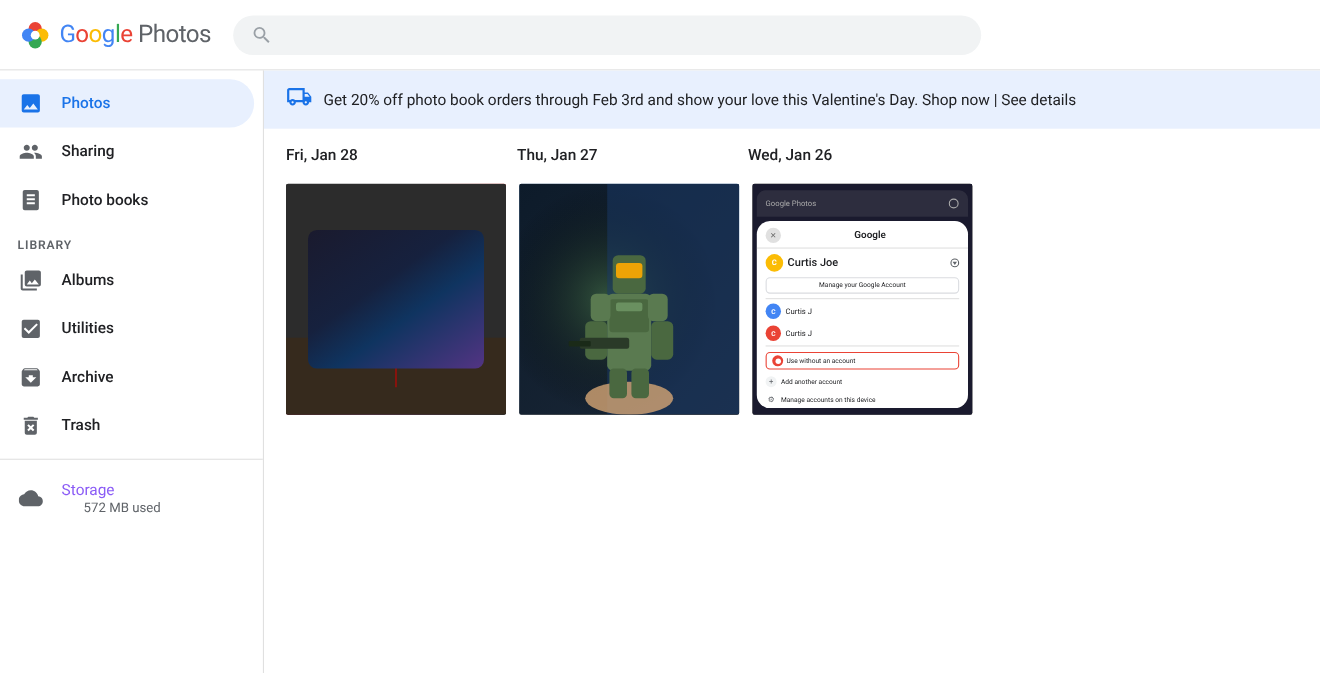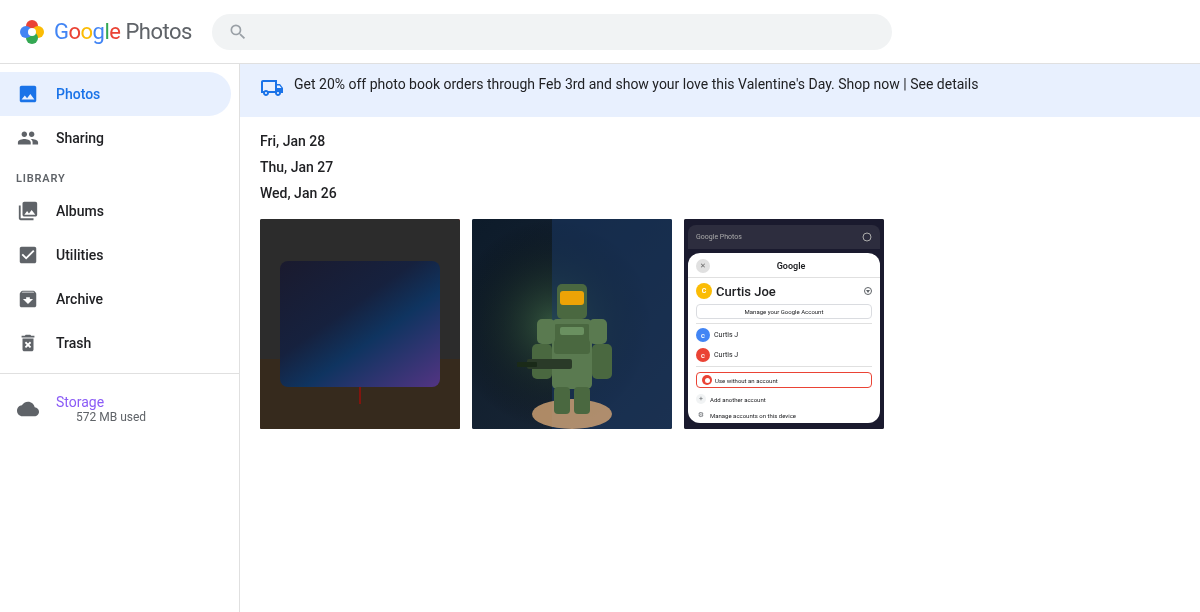--- a/index.html
+++ b/index.html
@@ -145,20 +145,21 @@
       flex: 1;
       overflow-y: auto;
       padding: 0;
     }
 
     
     .banner {
       background: #e8f0fe;
       padding: 12px 20px;
       display: flex;
+      align-items: center;
       gap: 10px;
       font-size: 14px;
       color: #202124;
       margin: 0;
     }
     .banner-icon {
       color: #1a73e8;
       font-size: 20px;
       flex-shrink: 0;
     }
@@ -275,20 +276,28 @@
 
     <div class="sidebar-item">
       <span class="sidebar-icon">
         <svg width="22" height="22" viewBox="0 0 24 24" fill="#5f6368">
           <path d="M16 11c1.66 0 2.99-1.34 2.99-3S17.66 5 16 5c-1.66 0-3 1.34-3 3s1.34 3 3 3zm-8 0c1.66 0 2.99-1.34 2.99-3S9.66 5 8 5C6.34 5 5 6.34 5 8s1.34 3 3 3zm0 2c-2.33 0-7 1.17-7 3.5V19h14v-2.5c0-2.33-4.67-3.5-7-3.5zm8 0c-.29 0-.62.02-.97.05 1.16.84 1.97 1.97 1.97 3.45V19h6v-2.5c0-2.33-4.67-3.5-7-3.5z"></path>
         </svg>
       </span>
       <span>Sharing</span>
     </div>
 
+    <div class="sidebar-item">
+      <span class="sidebar-icon">
+        <svg width="22" height="22" viewBox="0 0 24 24" fill="#5f6368">
+          <path d="M18 2H6c-1.1 0-2 .9-2 2v16c0 1.1.9 2 2 2h12c1.1 0 2-.9 2-2V4c0-1.1-.9-2-2-2zm-2 14H8v-2h8v2zm0-4H8v-2h8v2zm0-4H8V6h8v2z"></path>
+        </svg>
+      </span>
+      <span>Photo books</span>
+    </div>
 
     <div class="sidebar-section-label">LIBRARY</div>
 
 
     <div class="sidebar-item">
       <span class="sidebar-icon">
         <svg width="22" height="22" viewBox="0 0 24 24" fill="#5f6368">
           <path d="M22 16V4c0-1.1-.9-2-2-2H8c-1.1 0-2 .9-2 2v12c0 1.1.9 2 2 2h12c1.1 0 2-.9 2-2zm-11-4l2.03 2.71L16 11l4 5H8l3-4zM2 6v14c0 1.1.9 2 2 2h14v-2H4V6H2z"></path>
         </svg>
       </span>
@@ -351,21 +360,21 @@
       <span>
         <span>Get 20% off photo book orders through Feb 3rd and show your love this Valentine's Day.</span>
         <a>Shop now</a>
         <span> | </span>
         <a>See details</a>
       </span>
     </div>
 
     <div class="photo-grid">
 
-      <div style="display:flex; gap:0; margin-bottom:8px;flex-direction:column;">
+      <div style="display:flex; gap:0; margin-bottom:8px;">
         <div style="width:210px;">
           <div class="date-label">Fri, Jan 28</div>
         </div>
         <div style="width:210px;">
           <div class="date-label">Thu, Jan 27</div>
         </div>
         <div style="width:210px;">
           <div class="date-label">Wed, Jan 26</div>
         </div>
       </div>
@@ -471,21 +480,21 @@
 
           <div style="position:absolute;top:34px;left:4px;right:4px;bottom:6px;background:#fff;border-radius:12px;overflow:hidden;display:flex;flex-direction:column;">
 
             <div style="display:flex;align-items:center;padding:6px 8px 4px;border-bottom:1px solid #e0e0e0;">
               <div style="width:14px;height:14px;border-radius:50%;background:#e0e0e0;display:flex;align-items:center;justify-content:center;font-size:7px;color:#666;">✕</div>
               <div style="flex:1;text-align:center;font-size:9px;font-weight:600;color:#202124;">Google</div>
             </div>
 
             <div style="display:flex;align-items:center;gap:4px;padding:5px 8px;">
               <div style="width:16px;height:16px;border-radius:50%;background:#fbbc05;display:flex;align-items:center;justify-content:center;font-size:7px;color:#fff;font-weight:700;flex-shrink:0;">C</div>
-              <div style="font-size:13px;color:#202124;font-weight:500;text-align:center;">Curtis Joe</div>
+              <div style="font-size:10px;color:#202124;font-weight:500;text-align:center;">Curtis Joe</div>
               <div style="margin-left:auto;width:8px;height:8px;border:1px solid #5f6368;border-radius:50%;display:flex;align-items:center;justify-content:center;">
                 <div style="width:0;height:0;border-left:2px solid transparent;border-right:2px solid transparent;border-top:3px solid #5f6368;margin-top:1px;"></div>
               </div>
             </div>
 
             <div style="margin:0 8px 4px;border:1px solid #dadce0;border-radius:4px;padding:3px 6px;text-align:center;font-size:6px;color:#202124;cursor:pointer;">Manage your Google Account</div>
 
             <div style="height:1px;background:#e0e0e0;margin:0 8px;"></div>
 
             <div style="display:flex;align-items:center;gap:4px;padding:4px 8px;">

